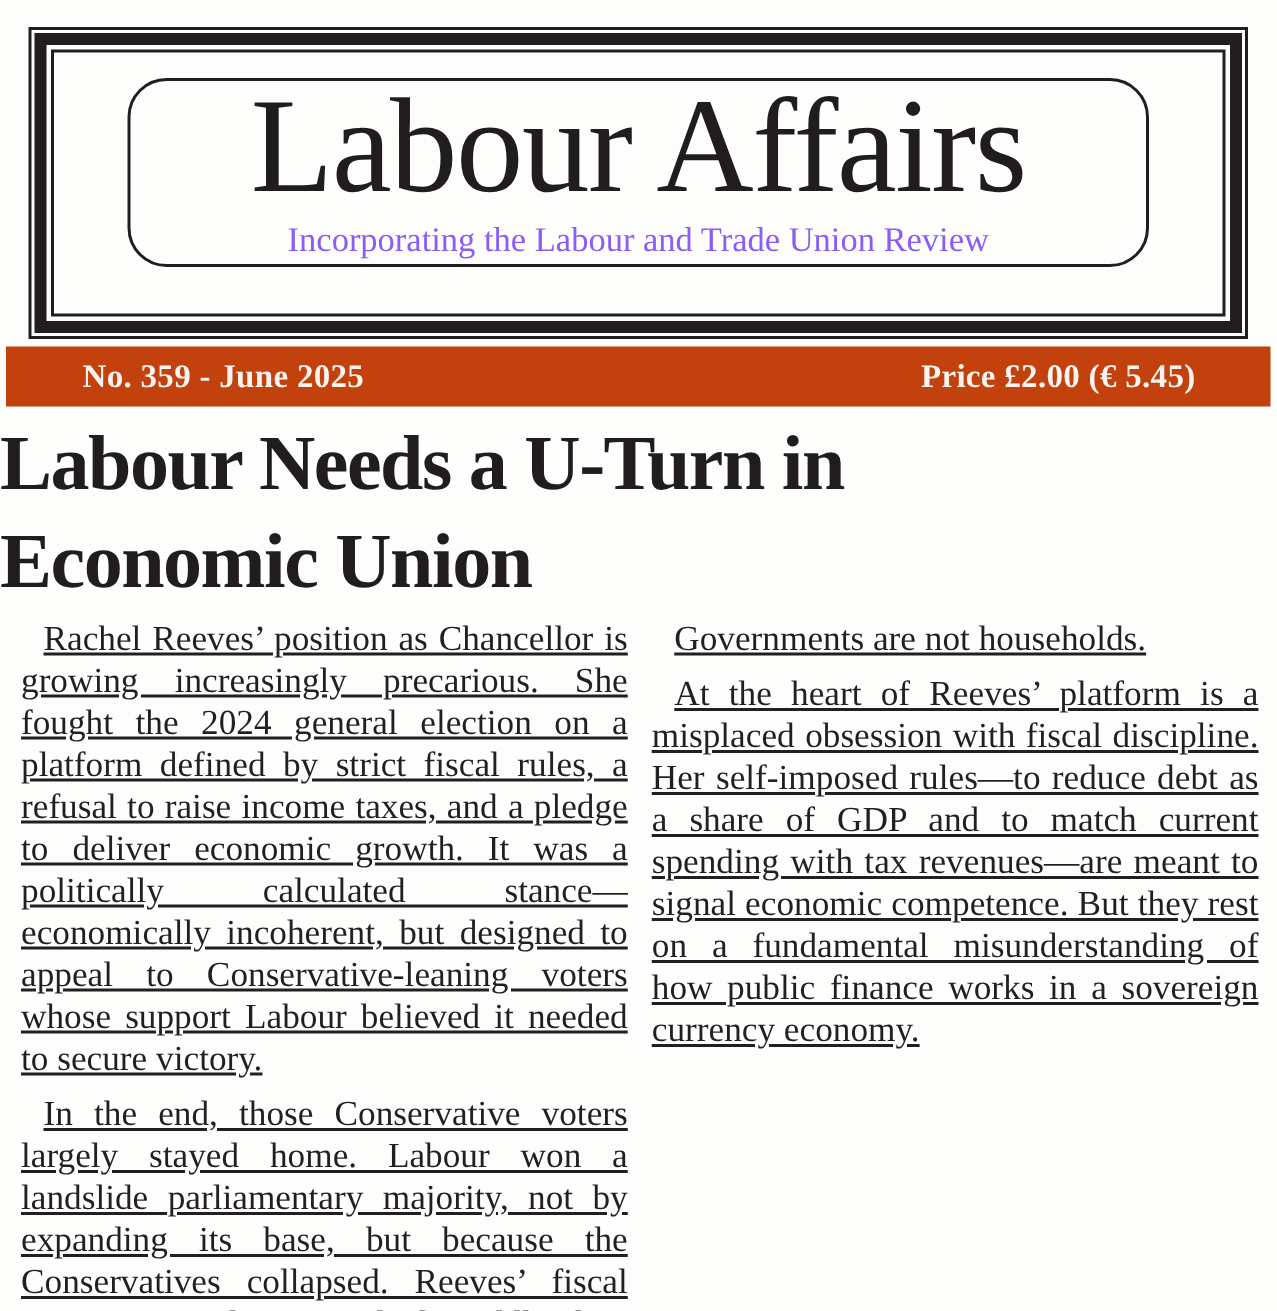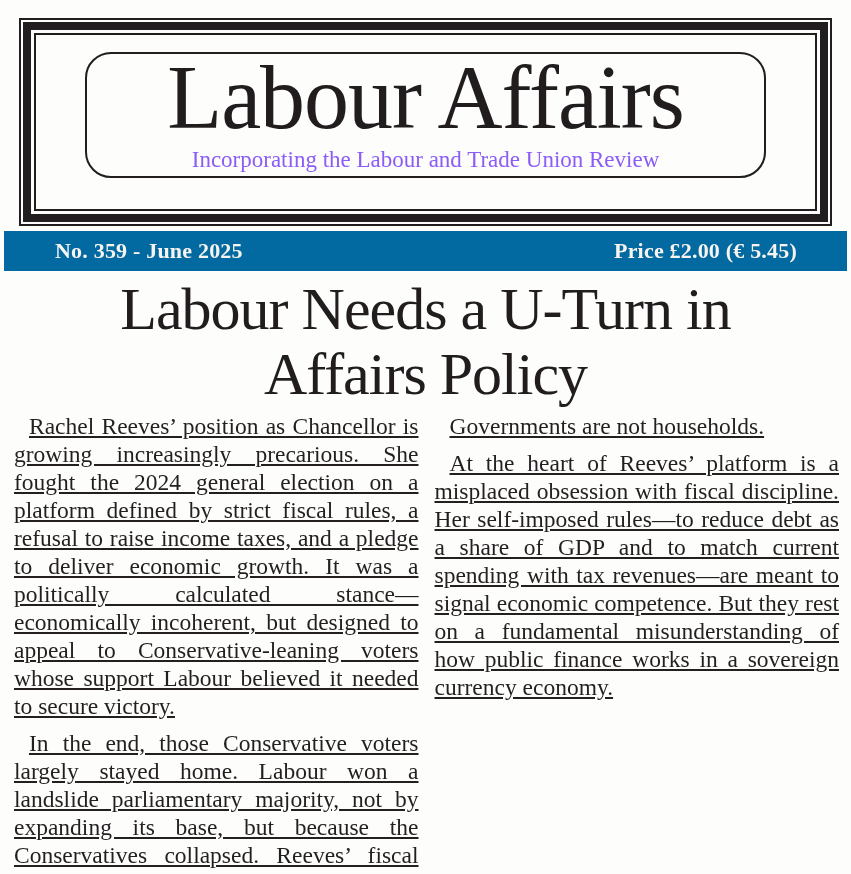--- a/index.html
+++ b/index.html
@@ -48,37 +48,37 @@
     font-size: 23px;
     margin-top: 7px;
     white-space: nowrap;
     color: #8b5cf6;
   }
 
   
   .issue-bar {
     margin: 5px 4px 0 4px;
     height: 40px;
-    background: #0369a1;
+    background: #c2410c;
     color: #f7f4f0;
     display: flex;
     align-items: center;
     justify-content: space-between;
     padding: 0 50px 0 51px;
     font-size: 22px;
     font-weight: bold;
     letter-spacing: 0.2px;
   }
 
   
   .headline {
     margin-top: 6px;
-    text-align: center;
-    font-weight: normal;
-    font-size: 60px;
+    text-align: left;
+    font-weight: bold;
+    font-size: 52px;
     line-height: 65px;
     letter-spacing: -1px;
     color: #211d1e;
   }
   .headline-line { display: block; white-space: nowrap; }
 
   
   .article {
     display: flex;
     gap: 16px;
@@ -108,21 +108,21 @@
   </div>
 </div>
 
 <div class="issue-bar">
   <span class="issue-number">No. 359 - June 2025</span>
   <span class="issue-price">Price £2.00 (€ 5.45)</span>
 </div>
 
 <h1 class="headline">
   <span class="headline-line">Labour Needs a U-Turn in</span>
-  <span class="headline-line">Affairs Policy</span>
+  <span class="headline-line">Economic Union</span>
 </h1>
 
 <div class="article">
   <div class="article-col">
     <p>Rachel Reeves’ position as Chancellor is growing increasingly precarious. She fought the 2024 general election on a platform defined by strict fiscal rules, a refusal to raise income taxes, and a pledge to deliver economic growth. It was a politically calculated stance—economically incoherent, but designed to appeal to Conservative-leaning voters whose support Labour believed it needed to secure victory.</p>
     <p>In the end, those Conservative voters largely stayed home. Labour won a landslide parliamentary majority, not by expanding its base, but because the Conservatives collapsed. Reeves’ fiscal caution may have soothed middle-class nerves, but it did little to inspire</p>
   </div>
   <div class="article-col">
     <p>Governments are not households.</p>
     <p>At the heart of Reeves’ platform is a misplaced obsession with fiscal discipline. Her self-imposed rules—to reduce debt as a share of GDP and to match current spending with tax revenues—are meant to signal economic competence. But they rest on a fundamental misunderstanding of how public finance works in a sovereign currency economy.</p>

